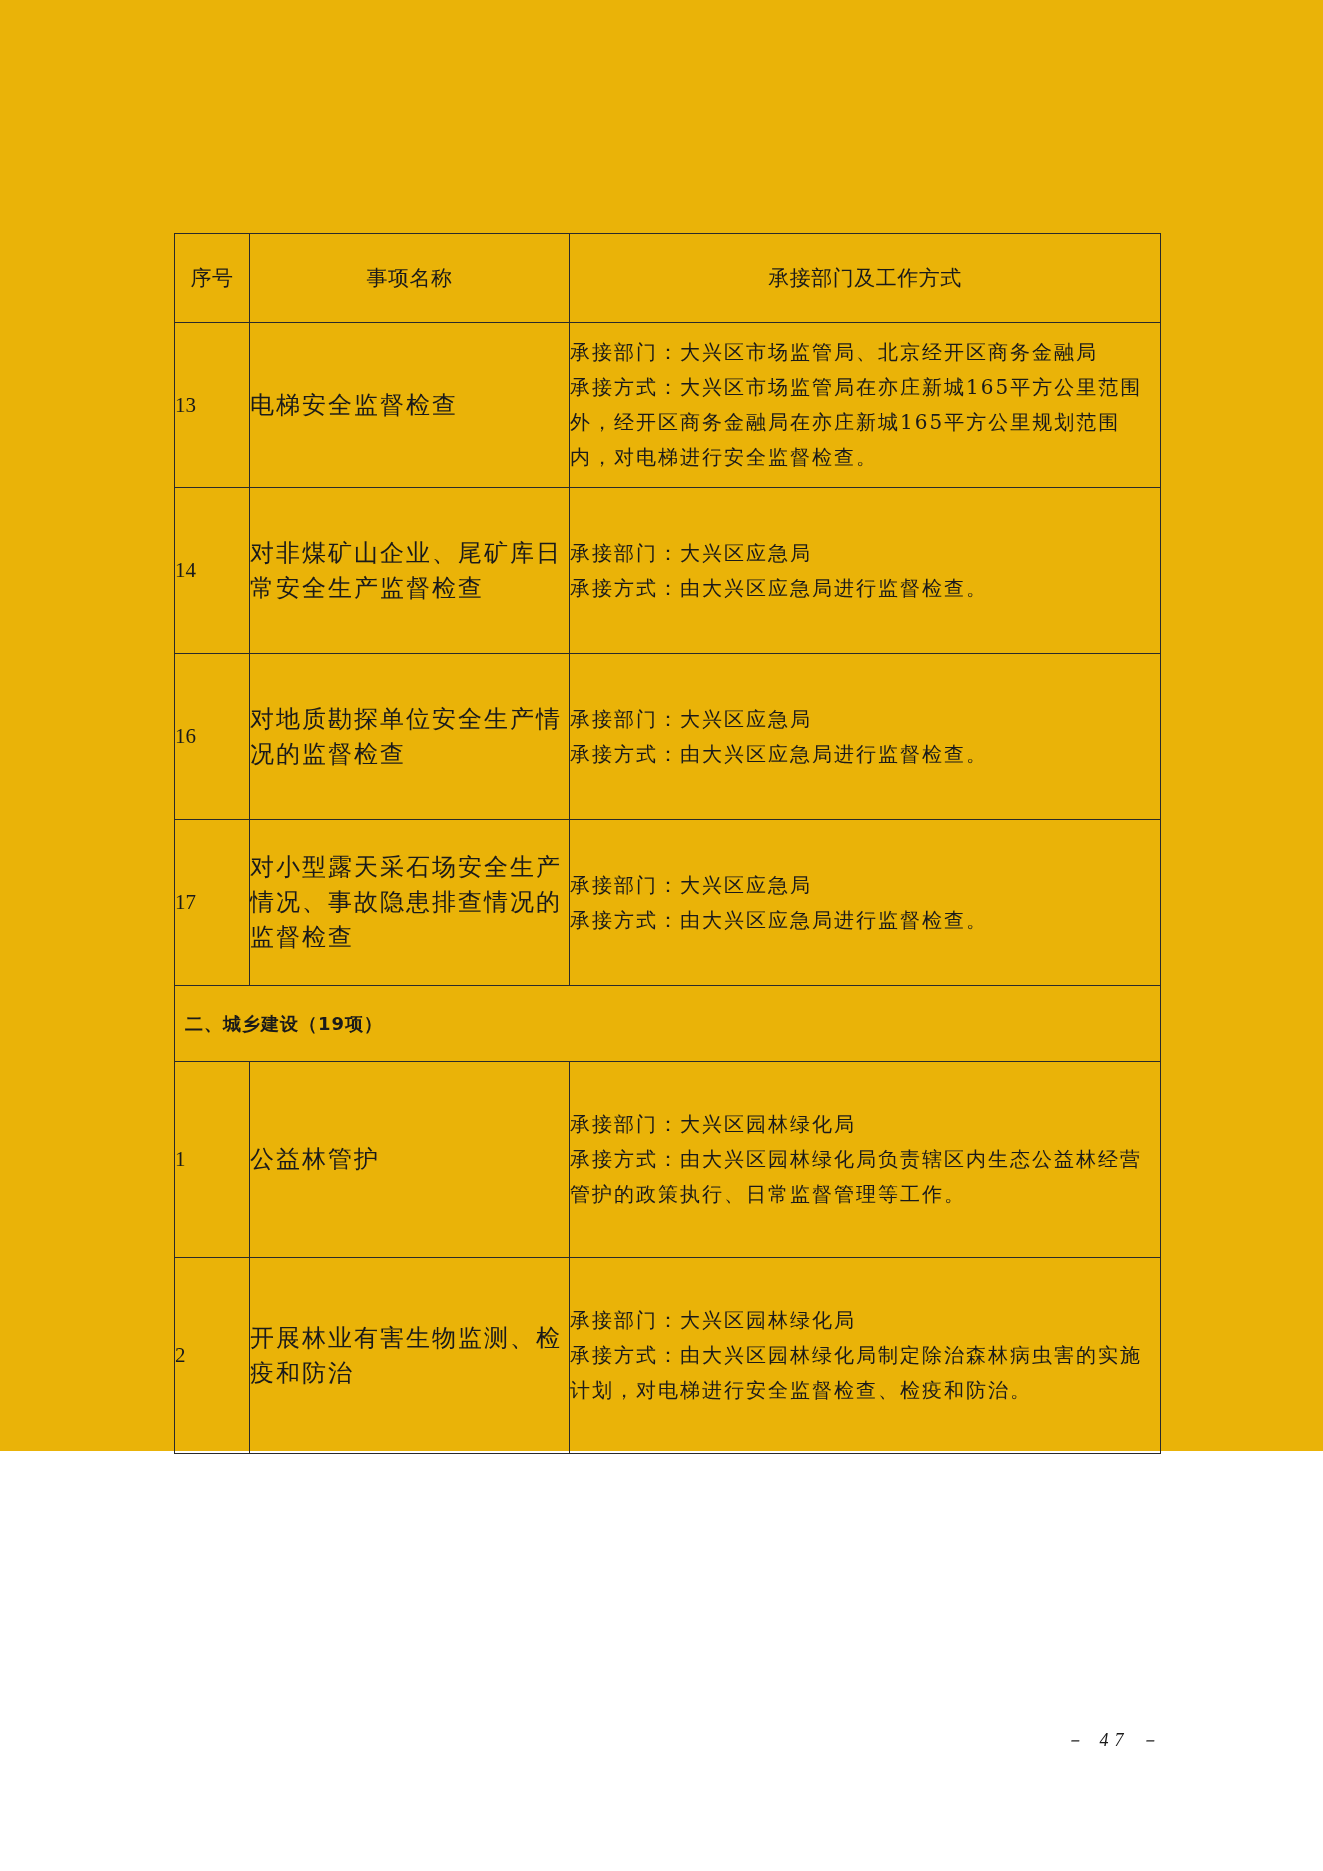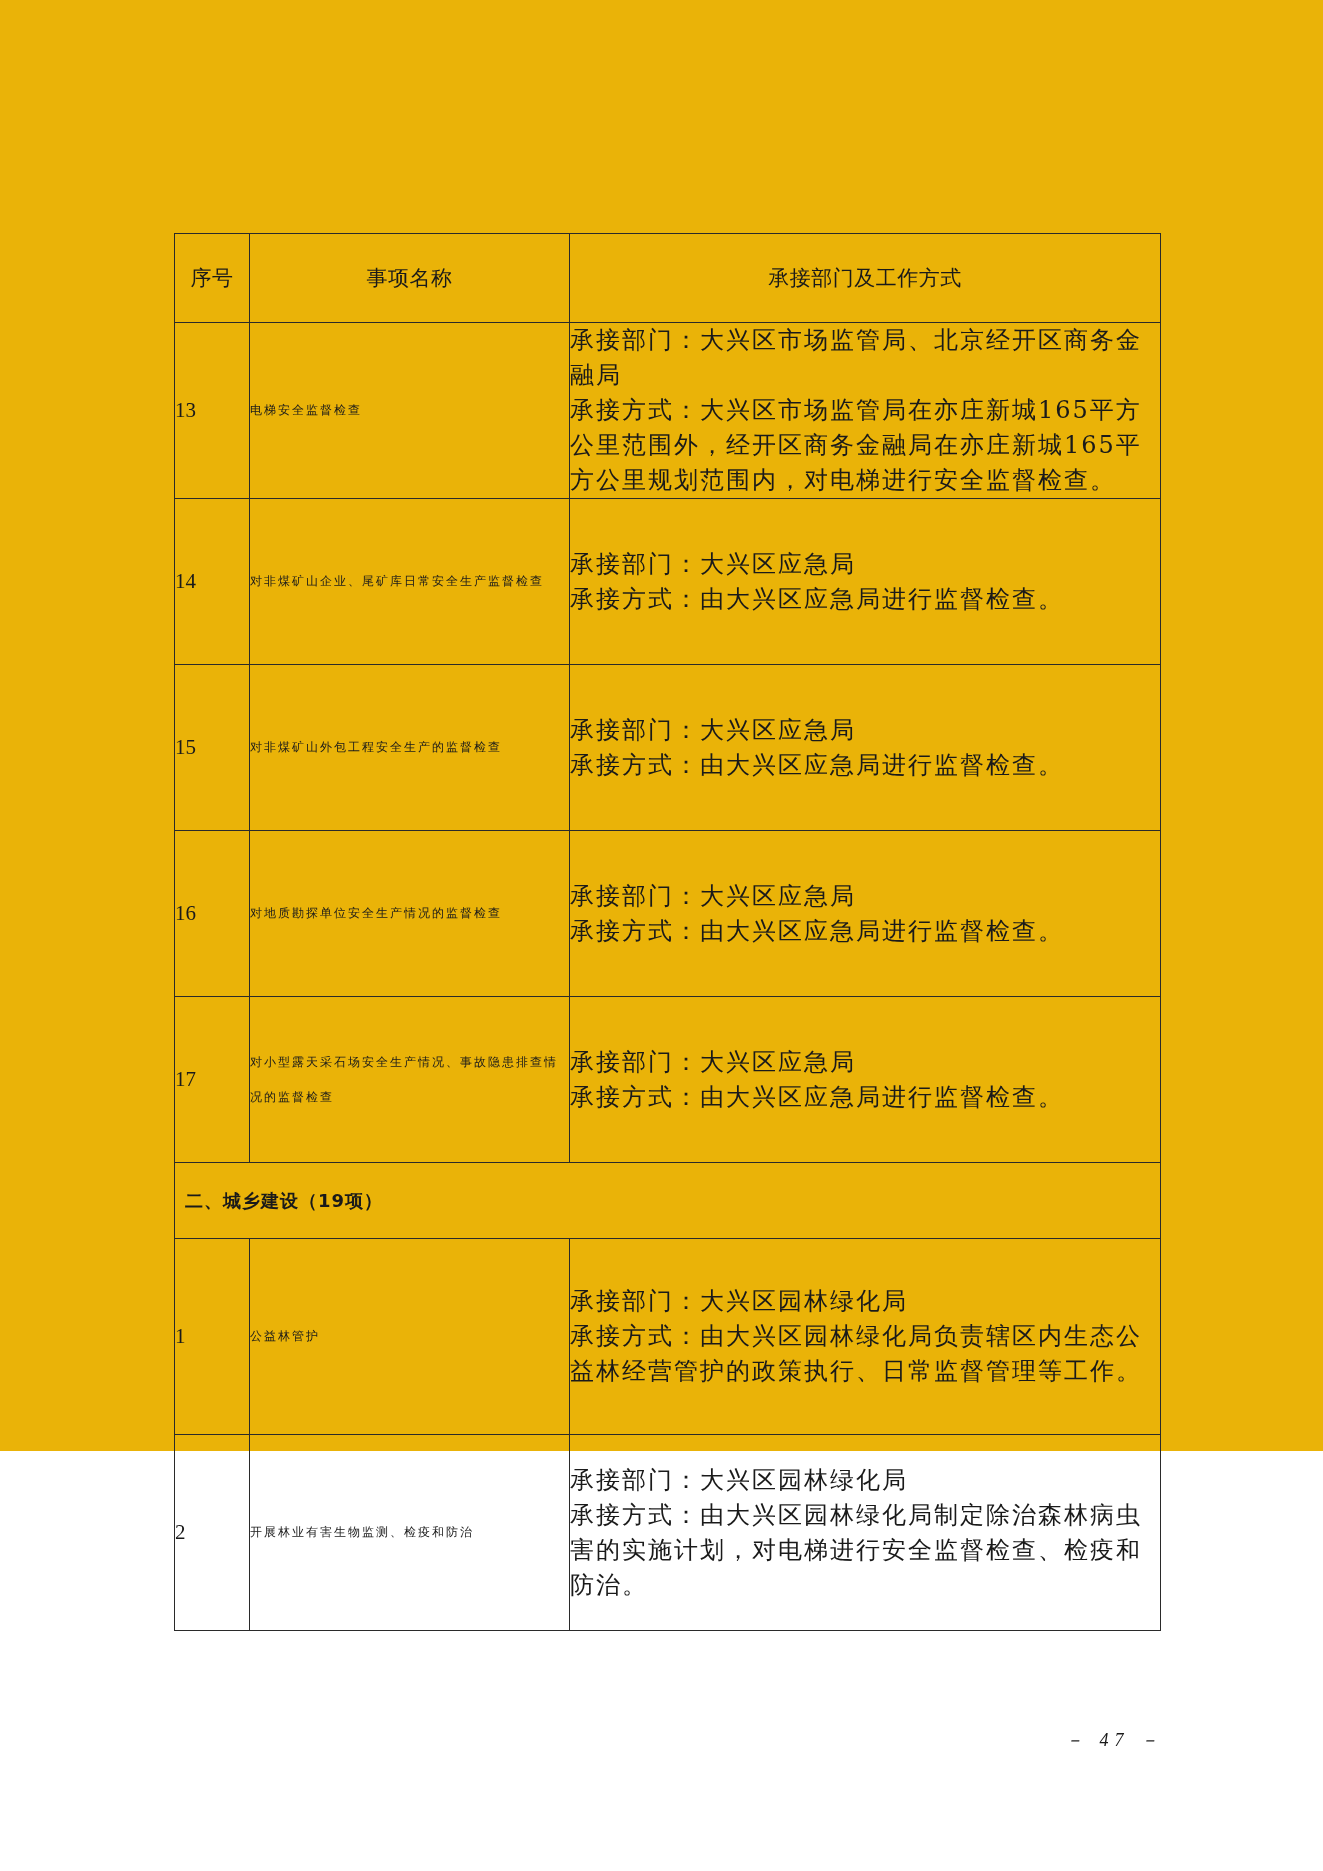--- a/index.html
+++ b/index.html
@@ -12,22 +12,22 @@
   }
   table.doc-table td, table.doc-table th {
     border: 1.5px solid #2a2a2a; padding: 0; vertical-align: middle;
   }
   col.c-idx { width: 75px; }
   col.c-name { width: 320px; }
   col.c-dept { width: 591px; }
   th { font-family: "DejaVu Sans", "Liberation Sans", sans-serif; font-weight: 500;
        font-size: 21px; height: 88px; text-align: center; letter-spacing: 0.5px; }
   td.idx { text-align: left; font-size: 21px; font-family: "Liberation Serif", serif; }
-  td.name { font-size: 12px; line-height: 35px; padding: 0 8px 0 13px; letter-spacing: 2px; }
-  td.dept { font-size: 24px; line-height: 35px; padding: 0 10px 0 13px; letter-spacing: 2px; }
+  td.name { font-size: 24px; line-height: 35px; padding: 0 8px 0 13px; letter-spacing: 2px; }
+  td.dept { font-size: 20px; line-height: 35px; padding: 0 10px 0 13px; letter-spacing: 2px; }
   td.dept .line { display: block; }
   tr.r13 td { height: 164px; }
   tr.r14 td, tr.r15 td, tr.r16 td { height: 165px; }
   tr.r17 td { height: 165px; }
   tr.sec td { height: 75px; font-family: "DejaVu Sans", "Liberation Sans", sans-serif;
               font-size: 18px; font-weight: 600; padding-left: 10px; letter-spacing: 1px; }
   tr.b1 td { height: 195px; }
   tr.b2 td { height: 195px; }
   .page-number { position: absolute; left: 1065px; top: 1728px; font-size: 18px;
                  font-family: "Liberation Serif", serif; letter-spacing: 6px; font-style: italic; }
@@ -54,28 +54,20 @@
         <td class="idx">13</td>
         <td class="name">电梯安全监督检查</td>
         <td class="dept">
           <span class="line">承接部门：大兴区市场监管局、北京经开区商务金融局</span>
           <span class="line">承接方式：大兴区市场监管局在亦庄新城165平方公里范围外，经开区商务金融局在亦庄新城165平方公里规划范围内，对电梯进行安全监督检查。</span>
         </td>
       </tr>
       <tr class="r14">
         <td class="idx">14</td>
         <td class="name">对非煤矿山企业、尾矿库日常安全生产监督检查</td>
-        <td class="dept">
-          <span class="line">承接部门：大兴区应急局</span>
-          <span class="line">承接方式：由大兴区应急局进行监督检查。</span>
-        </td>
-      </tr>
-      <tr class="r15">
-        <td class="idx">15</td>
-        <td class="name">对非煤矿山外包工程安全生产的监督检查</td>
         <td class="dept">
           <span class="line">承接部门：大兴区应急局</span>
           <span class="line">承接方式：由大兴区应急局进行监督检查。</span>
         </td>
       </tr>
       <tr class="r16">
         <td class="idx">16</td>
         <td class="name">对地质勘探单位安全生产情况的监督检查</td>
         <td class="dept">
           <span class="line">承接部门：大兴区应急局</span>

